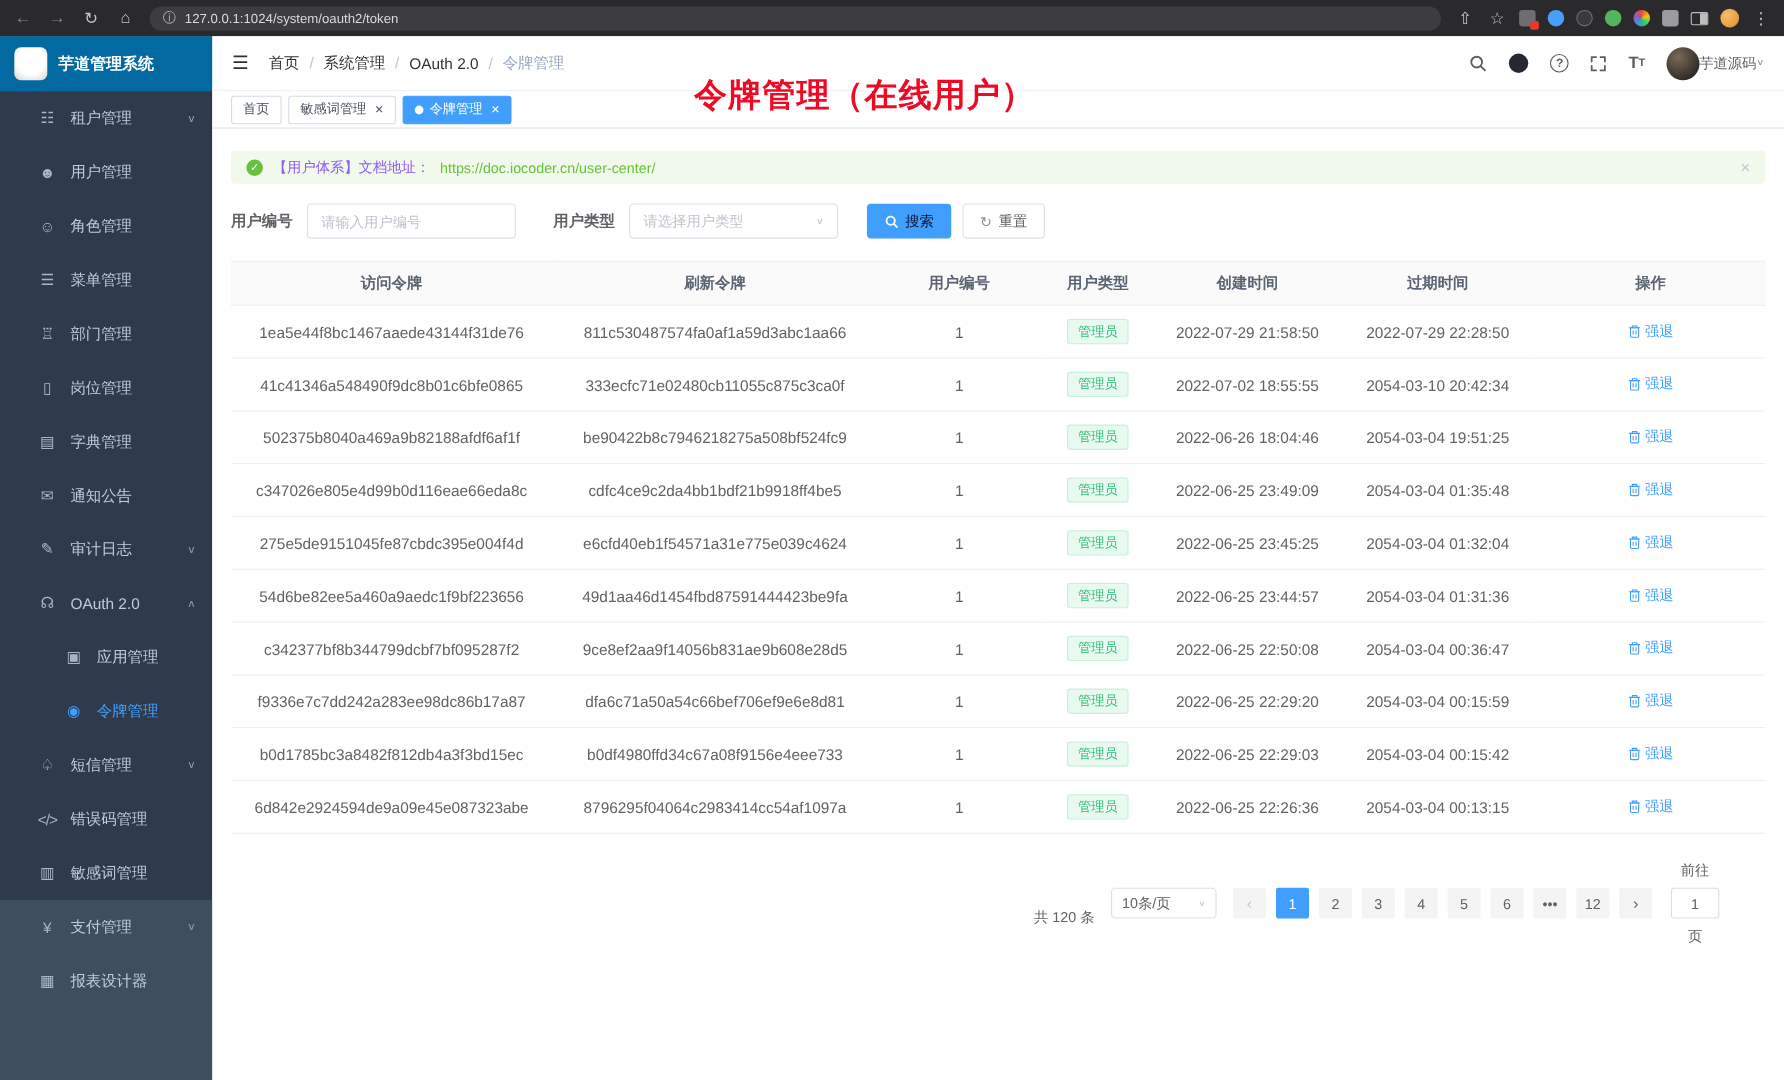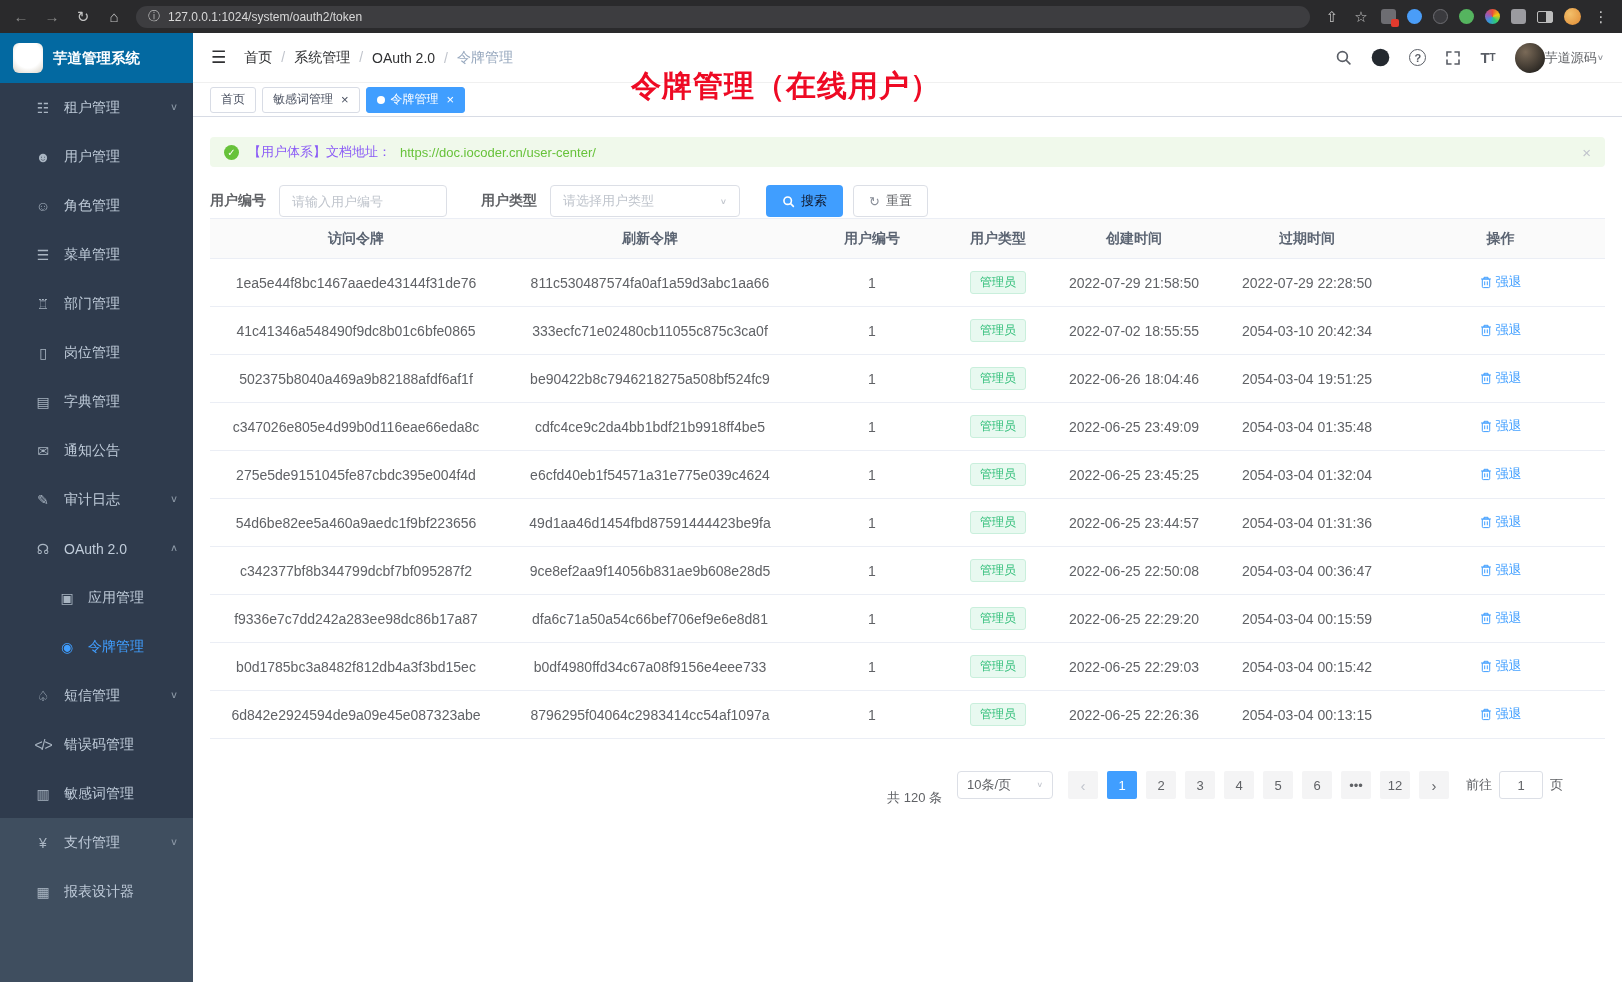--- a/index.html
+++ b/index.html
@@ -73,47 +73,47 @@
   .content { position:absolute; left:193px; top:117px; right:0; bottom:0; background:#fff; padding:20px 17px; overflow:hidden; }
 
   .alert { height:30px; background:#f0f9eb; border-radius:4px; display:flex; align-items:center; gap:9px; padding:0 14px; position:relative; }
   .alert-check { width:15px; height:15px; border-radius:50%; background:#67c23a; color:#fff; font-size:10px; display:flex; align-items:center; justify-content:center; flex:0 0 auto; }
   .alert-text { font-size:13px; color:#8b5cf6; }
   .alert-link { font-size:13px; color:#67c23a; text-decoration:none; cursor:pointer; }
   .alert-close { position:absolute; right:14px; color:#c0c4cc; font-size:15px; cursor:pointer; }
 
   .filters { margin-top:18px; display:flex; align-items:center; }
   .f-label { font-size:14px; font-weight:700; color:#606266; margin-right:13px; white-space:nowrap; }
-  .f-input { width:168px; height:32px; border:1px solid #dcdfe6; border-radius:4px; padding:0 12px; font-size:13px; color:#606266; outline:none; font-family:inherit; }
+  .f-input { width:190px; height:32px; border:1px solid #dcdfe6; border-radius:4px; padding:0 12px; font-size:13px; color:#606266; outline:none; font-family:inherit; }
   .f-input::placeholder { color:#bfc4cc; }
   .f-select { width:190px; height:32px; border:1px solid #dcdfe6; border-radius:4px; padding:0 12px; display:flex; align-items:center; justify-content:space-between; cursor:pointer; }
   .f-select .ph { font-size:13px; color:#bfc4cc; }
   .f-select .caret { font-size:10px; color:#c0c4cc; transform:scaleY(.8); }
   .gap-lg { margin-left:34px; }
   .btn { height:32px; border-radius:4px; display:inline-flex; align-items:center; gap:6px; padding:0 15px; font-size:13px; cursor:pointer; border:1px solid transparent; }
   .btn-primary { background:#409eff; color:#0f172a; margin-left:26px; }
   .btn-plain { background:#fff; color:#606266; border-color:#dcdfe6; margin-left:10px; }
   .btn-plain .r-ic { font-size:13px; color:#8a8f99; }
 
-  table.data { width:100%; margin-top:1px; border-collapse:collapse; table-layout:fixed; }
+  table.data { width:100%; margin-top:20px; border-collapse:collapse; table-layout:fixed; }
   table.data th { height:40px; background:#fafafa; font-size:14px; font-weight:700; color:#5b6472; border-top:1px solid #ebeef5; border-bottom:1px solid #ebeef5; text-align:center; }
   table.data td { height:48px; font-size:14px; color:#606266; border-bottom:1px solid #ebeef5; text-align:center; white-space:nowrap; overflow:hidden; }
   .tag-success { display:inline-block; padding:3px 9px; font-size:12px; border-radius:3px; color:#2fbe78; background:#e8f9f0; border:1px solid #c9efdc; line-height:1.3; }
   .action-link { color:#409eff; font-size:13px; display:inline-flex; align-items:center; gap:4px; cursor:pointer; text-decoration:none; }
 
   .pagination { margin-top:24px; display:flex; align-items:center; justify-content:flex-end; gap:9px; padding-right:42px; font-size:13px; color:#606266; }
   .pg-total { margin-right:6px; white-space:nowrap;margin-top:26px; }
   .pg-size { width:96px; height:28px; border:1px solid #dcdfe6; border-radius:4px; display:flex; align-items:center; justify-content:space-between; padding:0 9px; cursor:pointer; margin-right:6px; }
   .pg-size .caret { font-size:9px; color:#c0c4cc; transform:scaleY(.8); }
   .pg-btn { min-width:30px; height:28px; padding:0 4px; border:none; border-radius:2px; background:#f4f4f5; color:#606266; font-size:13px; font-family:inherit; display:inline-flex; align-items:center; justify-content:center; cursor:pointer; }
   .pg-btn.arrow { font-size:15px; }
   .pg-btn.disabled { color:#c0c4cc; }
   .pg-pages { display:flex; gap:9px; }
   .pg-btn.active { background:#409eff; color:#fff; }
-  .pg-goto { display:flex; align-items:center; gap:7px; margin-left:8px; white-space:nowrap; }
+  .pg-goto { display:flex; align-items:center; gap:7px; margin-left:8px; white-space:nowrap;flex-direction:column; }
   .pg-goto input { width:44px; height:28px; border:1px solid #dcdfe6; border-radius:3px; text-align:center; font-size:13px; color:#606266; outline:none; font-family:inherit; }
 </style>
 </head>
 <body>
 
 <div class="browser">
   <span class="nav-ic dim">←</span>
   <span class="nav-ic dim">→</span>
   <span class="nav-ic">↻</span>
   <span class="nav-ic">⌂</span>

